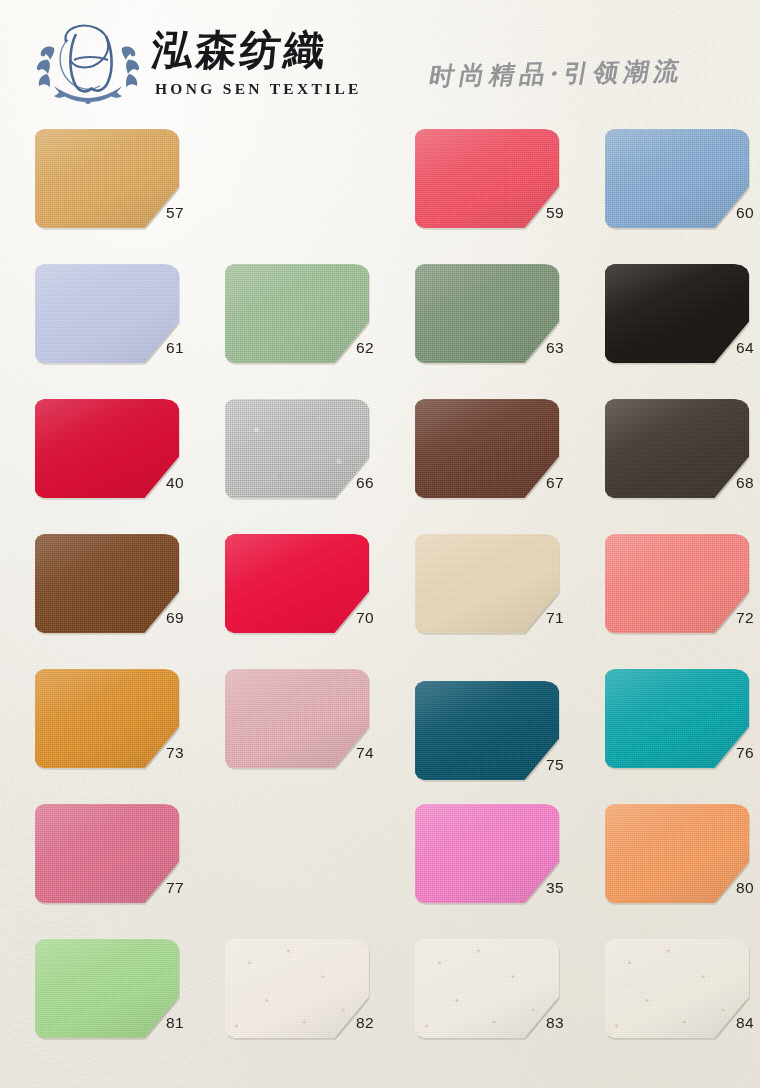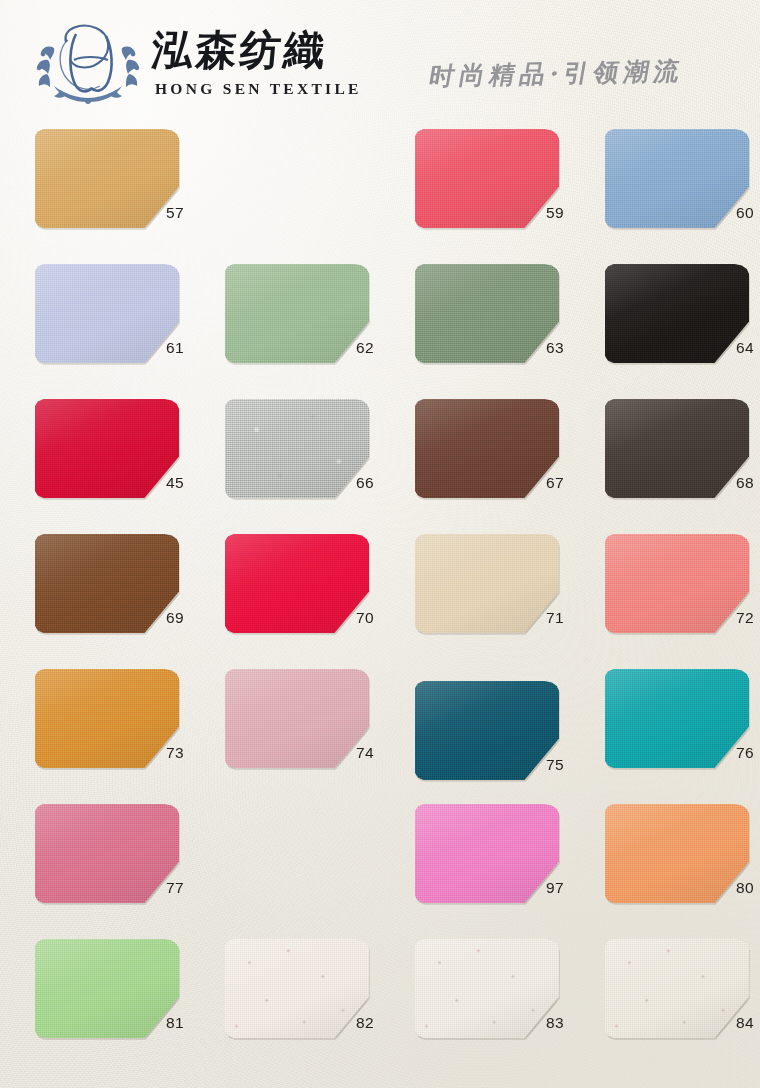--- a/index.html
+++ b/index.html
@@ -295,21 +295,21 @@
         </div>
         <div class="num">64</div>
       </div>
       <div class="cell" style="left: 21px; top: 270px;">
         <div class="swatch-wrap">
           <div class="swatch-shadow"></div>
           <div class="swatch" style="background: rgb(214, 15, 52);"></div>
           <div class="weave"></div>
           <div class="sheen"></div>
         </div>
-        <div class="num">45</div>
+        <div class="num">40</div>
       </div>
       <div class="cell" style="left: 211px; top: 270px;">
         <div class="swatch-wrap">
           <div class="swatch-shadow"></div>
           <div class="swatch" style="background: rgb(180, 182, 179);"></div>
           <div class="weave heather"></div>
           <div class="sheen"></div>
         </div>
         <div class="num">66</div>
       </div>
@@ -412,21 +412,21 @@
         </div>
         <div class="num">77</div>
       </div>
       <div class="cell" style="left: 401px; top: 675px;">
         <div class="swatch-wrap">
           <div class="swatch-shadow"></div>
           <div class="swatch" style="background: rgb(238, 127, 196);"></div>
           <div class="weave"></div>
           <div class="sheen"></div>
         </div>
-        <div class="num">97</div>
+        <div class="num">35</div>
       </div>
       <div class="cell" style="left: 591px; top: 675px;">
         <div class="swatch-wrap">
           <div class="swatch-shadow"></div>
           <div class="swatch" style="background: rgb(240, 154, 98);"></div>
           <div class="weave"></div>
           <div class="sheen"></div>
         </div>
         <div class="num">80</div>
       </div>

